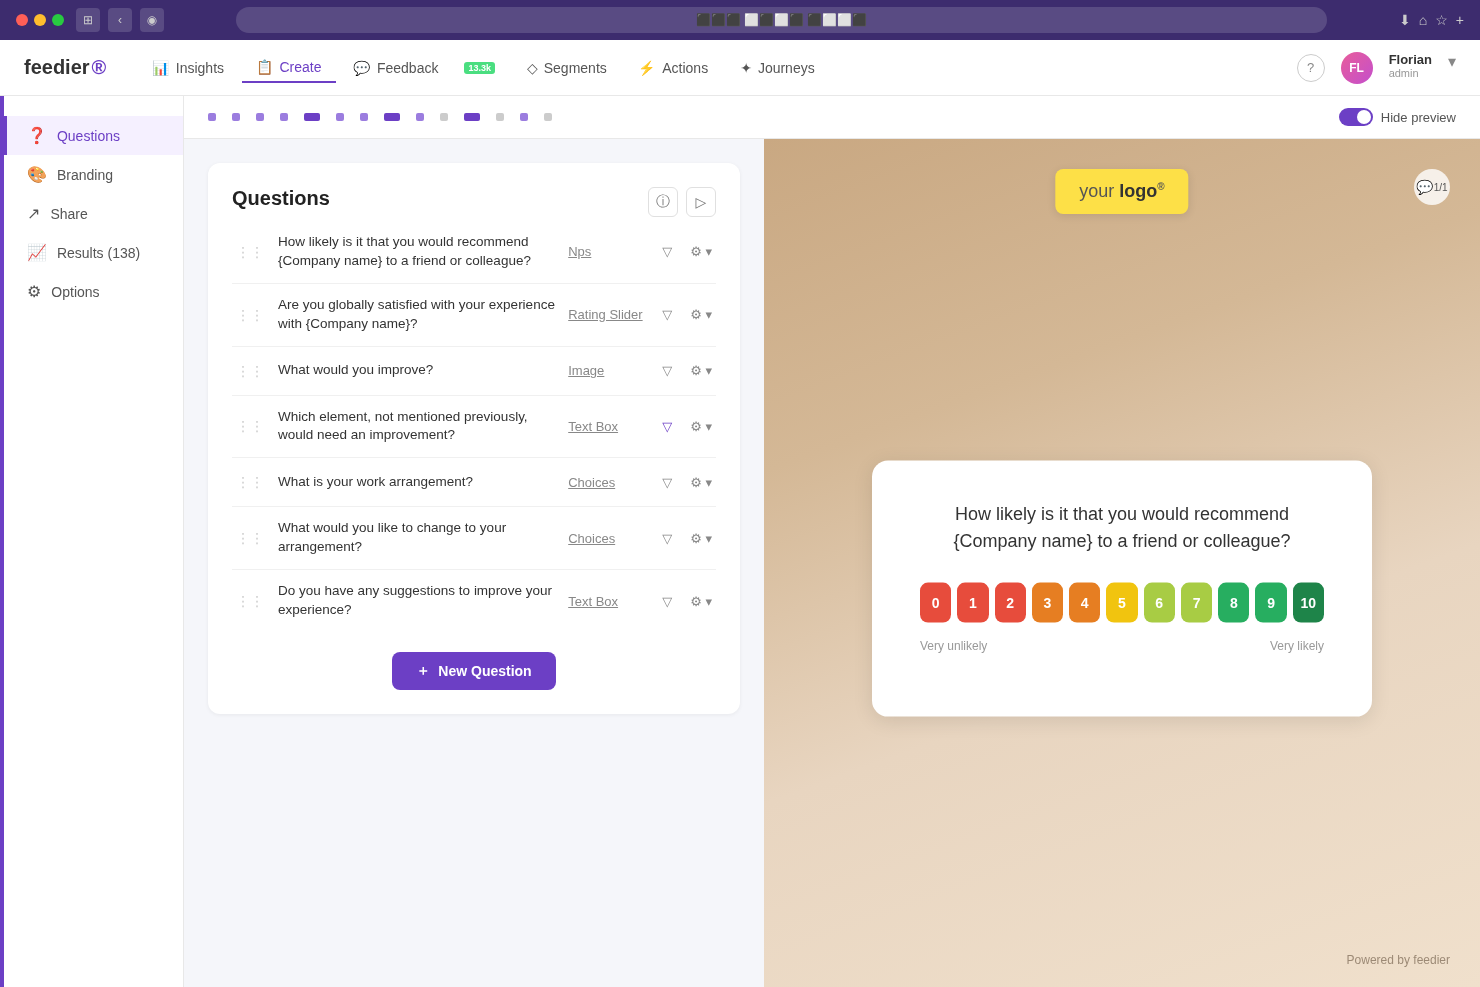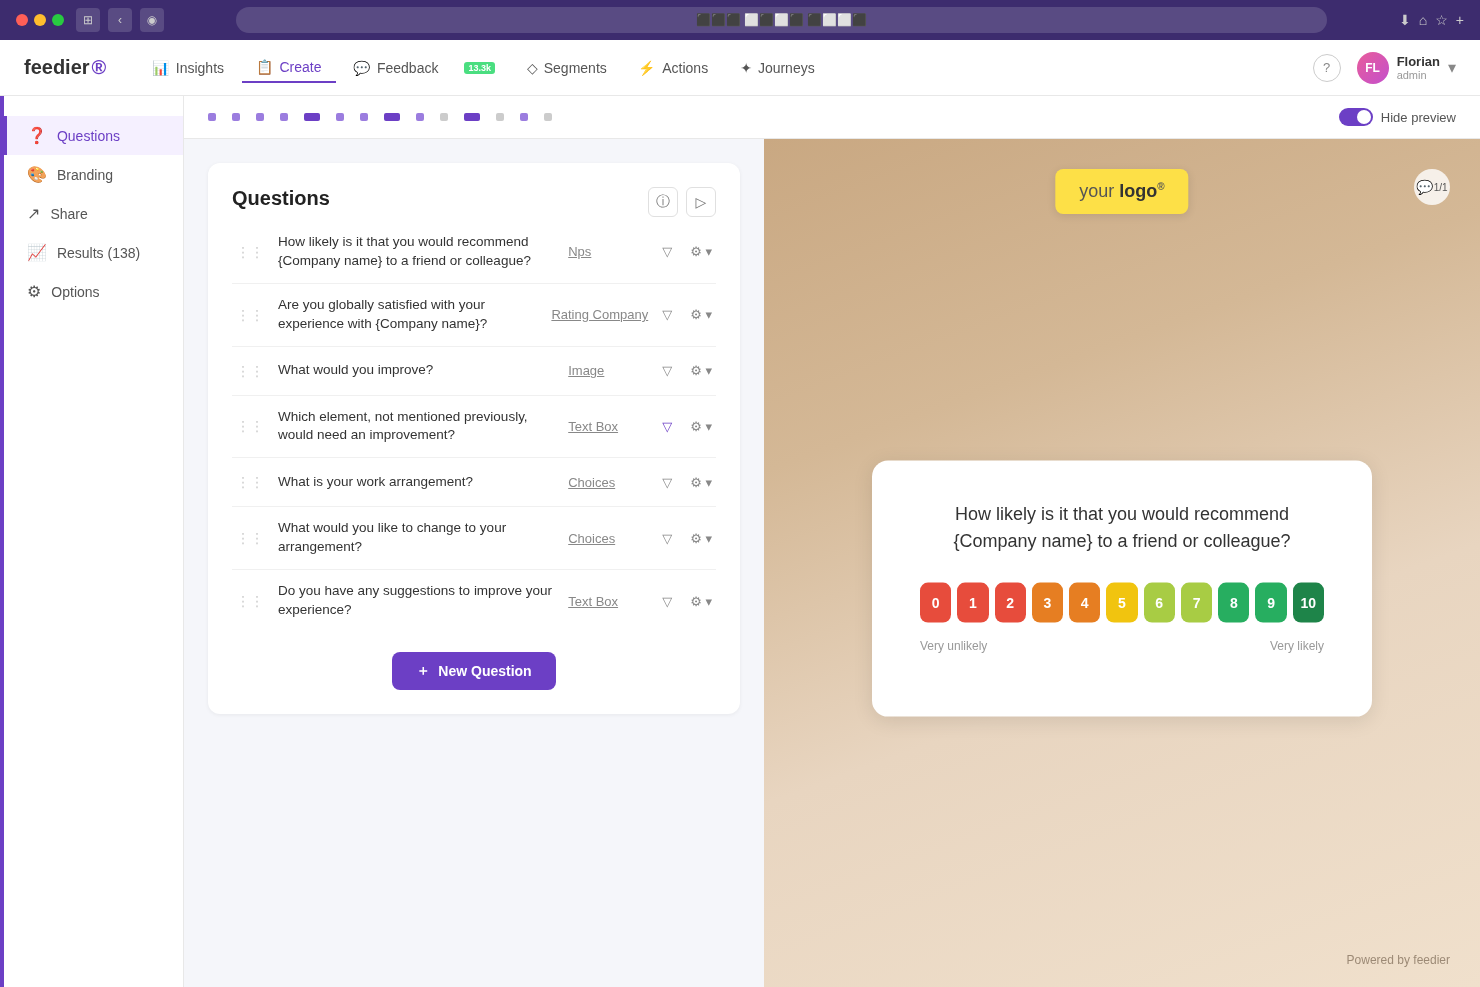--- a/index.html
+++ b/index.html
@@ -423,21 +423,21 @@
       <span>⚡</span>
       <span>Actions</span>
     </a>
     <a class="nav-item">
       <span>✦</span>
       <span>Journeys</span>
     </a>
   </nav>
   <div class="header-right">
     <div class="help-btn">?</div>
-    <div style="display:flex;align-items:center;gap:8px;">
+    <div style="display:flex;align-items:flex-start;gap:16px;">
       <div class="avatar">
         <span>FL</span>
       </div>
       <div class="user-info">
         <div class="user-name">Florian</div>
         <div class="user-role">admin</div>
       </div>
       <span style="color:#888;cursor:pointer;">▾</span>
     </div>
   </div>
@@ -511,21 +511,21 @@
               <span class="drag-handle">⋮⋮</span>
               <span class="question-text">How likely is it that you would recommend {Company name} to a friend or colleague?</span>
               <span class="question-type">Nps</span>
               <span class="filter-btn">▽</span>
               <span class="settings-btn">⚙ ▾</span>
             </div>
 
             <div class="question-row">
               <span class="drag-handle">⋮⋮</span>
               <span class="question-text">Are you globally satisfied with your experience with {Company name}?</span>
-              <span class="question-type">Rating Company</span>
+              <span class="question-type">Rating Slider</span>
               <span class="filter-btn">▽</span>
               <span class="settings-btn">⚙ ▾</span>
             </div>
 
             <div class="question-row">
               <span class="drag-handle">⋮⋮</span>
               <span class="question-text">What would you improve?</span>
               <span class="question-type">Image</span>
               <span class="filter-btn">▽</span>
               <span class="settings-btn">⚙ ▾</span>

